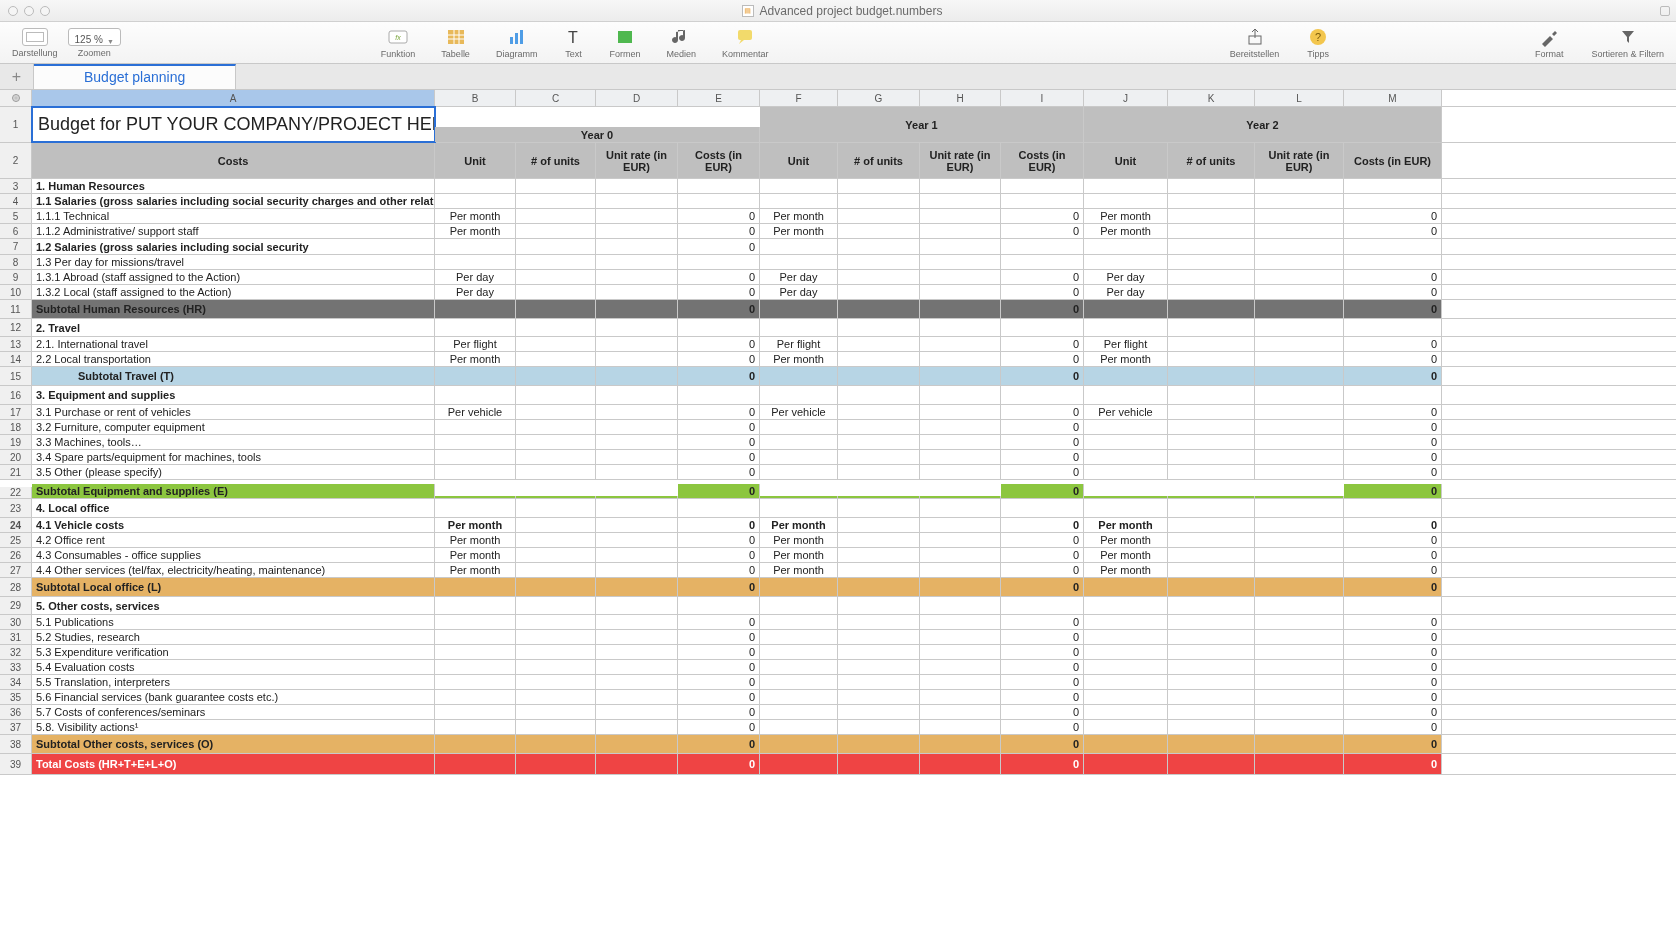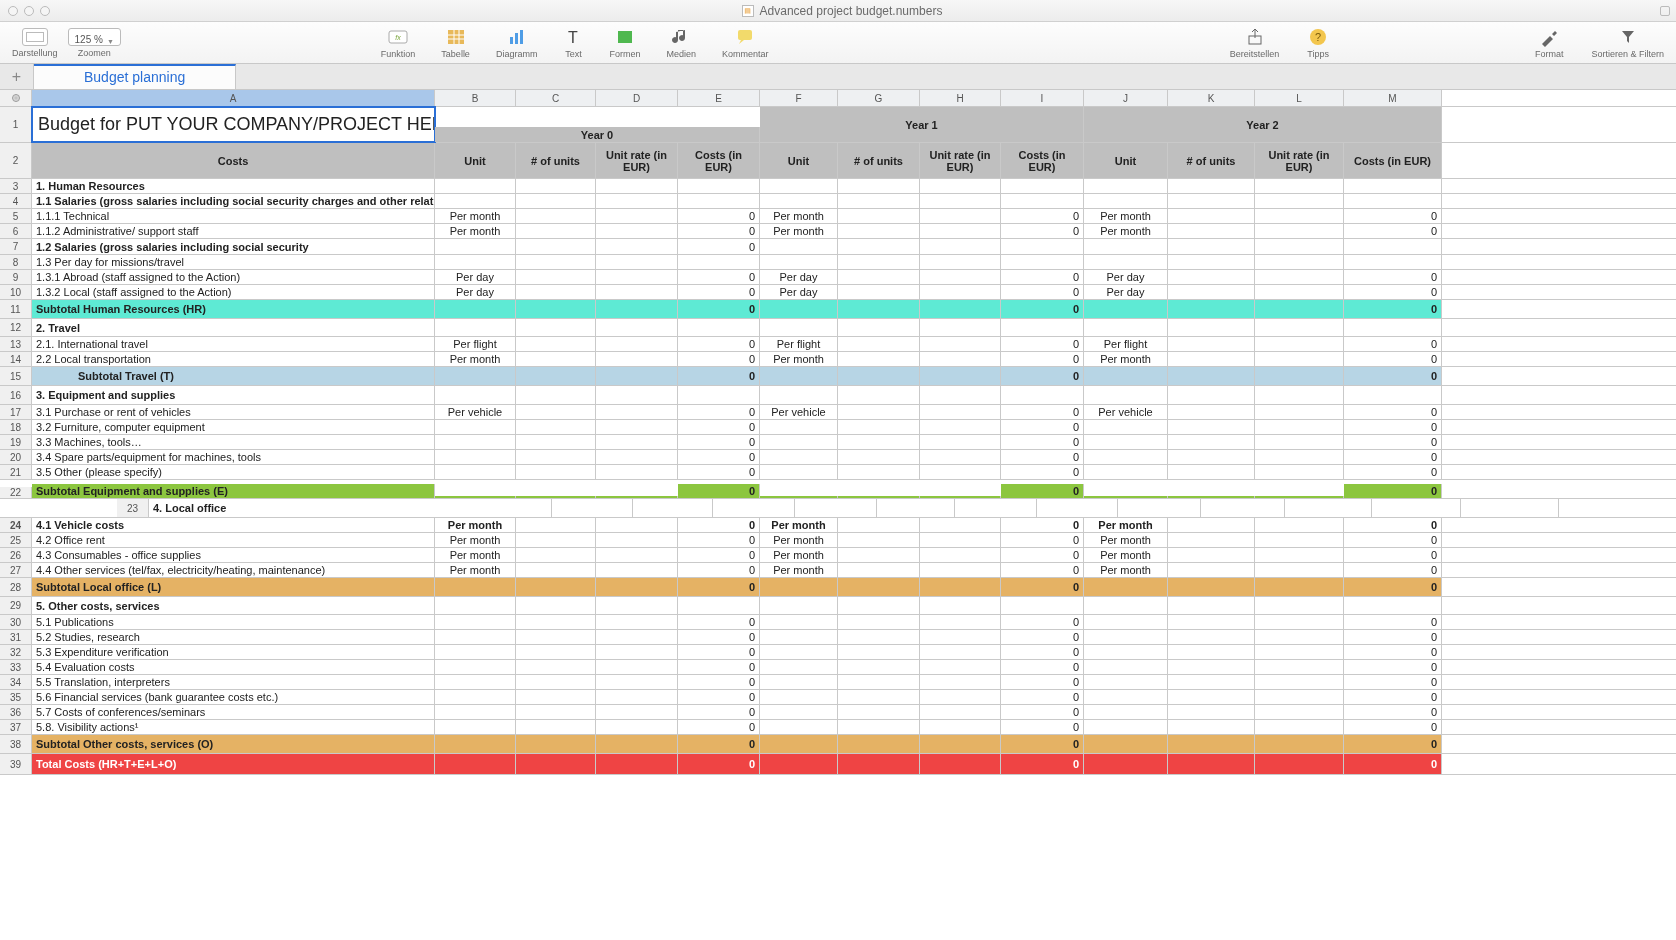--- a/index.html
+++ b/index.html
@@ -46,21 +46,21 @@
 .cF{width:78px;} .cG{width:82px;} .cH{width:81px;} .cI{width:83px;}
 .cJ{width:84px;} .cK{width:87px;} .cL{width:89px;} .cM{width:98px;}
 
 .center{justify-content:center; text-align:center;}
 .right{justify-content:flex-end;}
 .bold{font-weight:bold;}
 .greyhead{background:#bfbfbf;}
 .bigcell{font-size:18px; padding-left:6px;}
 .sel-border{outline:2px solid #2a6fd6; outline-offset:-1px; background:#fff;}
 
-.bg-orange{background:#5eead4;} .bg-lblue{background:#b7d5e5;padding-left:46px;} .bg-green{background:#8cc63f;}
+.bg-orange{background:#737373;} .bg-lblue{background:#b7d5e5;padding-left:46px;} .bg-green{background:#8cc63f;}
 .bg-gold{background:#e5b264;} .bg-grey{background:#ef4444; color:#fff;}
 .white{color:#fff;}
 </style>
 </head>
 <body>
 
 <div class="titlebar">
   <div class="traffic">
     <span></span>
     <span></span>
@@ -534,21 +534,21 @@
         <div class="cell cE bg-green right bold">0</div>
         <div class="cell cF bg-green"></div>
         <div class="cell cG bg-green"></div>
         <div class="cell cH bg-green"></div>
         <div class="cell cI bg-green right bold">0</div>
         <div class="cell cJ bg-green"></div>
         <div class="cell cK bg-green"></div>
         <div class="cell cL bg-green"></div>
         <div class="cell cM bg-green right bold">0</div>
       </div>
-      <div class="row" style="height: 19px; justify-content: center;">
+      <div class="row" style="height: 19px;">
         <div class="rowhead">23</div>
         <div class="cell cA  bold">4. Local office</div>
         <div class="cell cB "></div>
         <div class="cell cC "></div>
         <div class="cell cD "></div>
         <div class="cell cE "></div>
         <div class="cell cF "></div>
         <div class="cell cG "></div>
         <div class="cell cH "></div>
         <div class="cell cI "></div>

